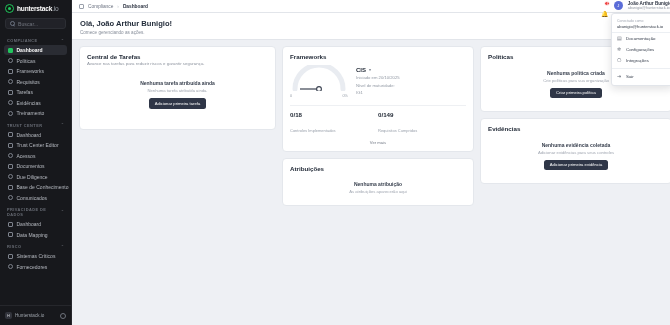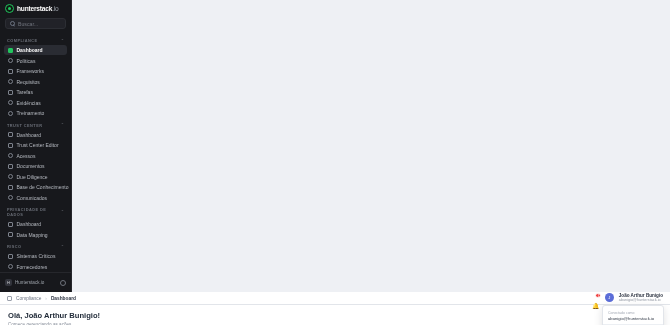--- a/index.html
+++ b/index.html
@@ -2,21 +2,21 @@
 <html><head>
 <meta charset="utf-8">
 <style>
   * { box-sizing: border-box; margin: 0; padding: 0; }
   html, body {
     width: 670px; height: 325px;
     font-family: "Liberation Sans", sans-serif;
     background: #eef0f4;
     overflow: hidden;
   }
-  .app { display: flex; width: 670px; height: 325px; flex-direction: column; }
+  .app { display: flex; width: 670px; height: 325px; }
 
   
   .sidebar {
     width: 72px; height: 325px;
     background: #17181c;
     display: flex; flex-direction: column;
     border-right: 1px solid #26272c;
     position: relative;
   }
   .brand {

